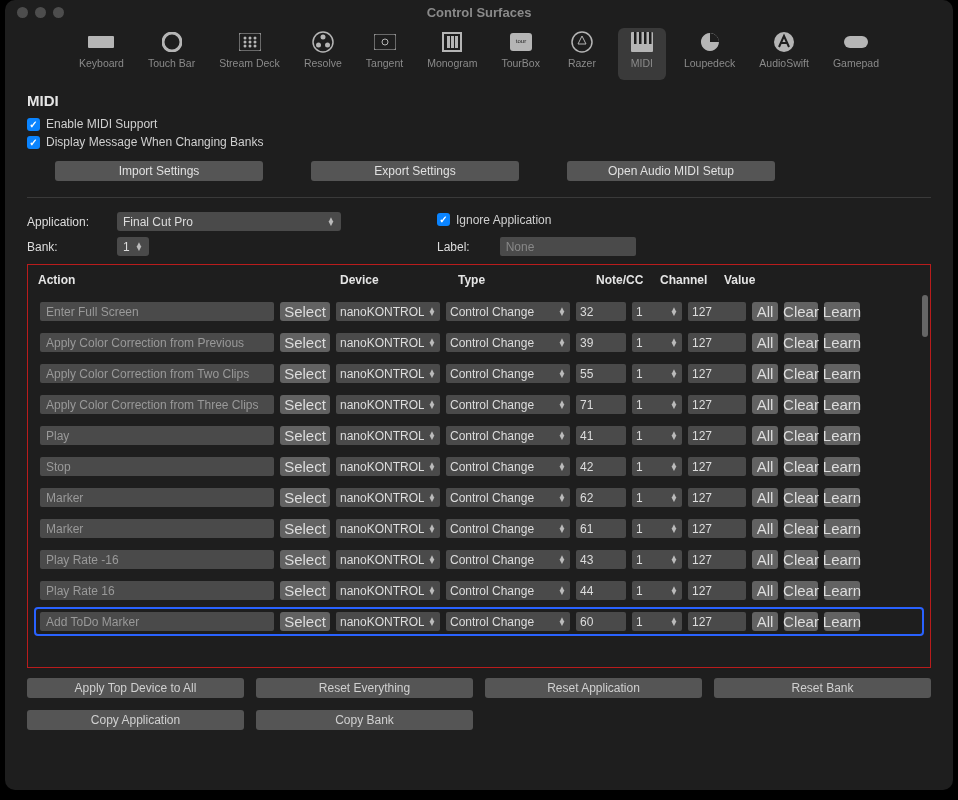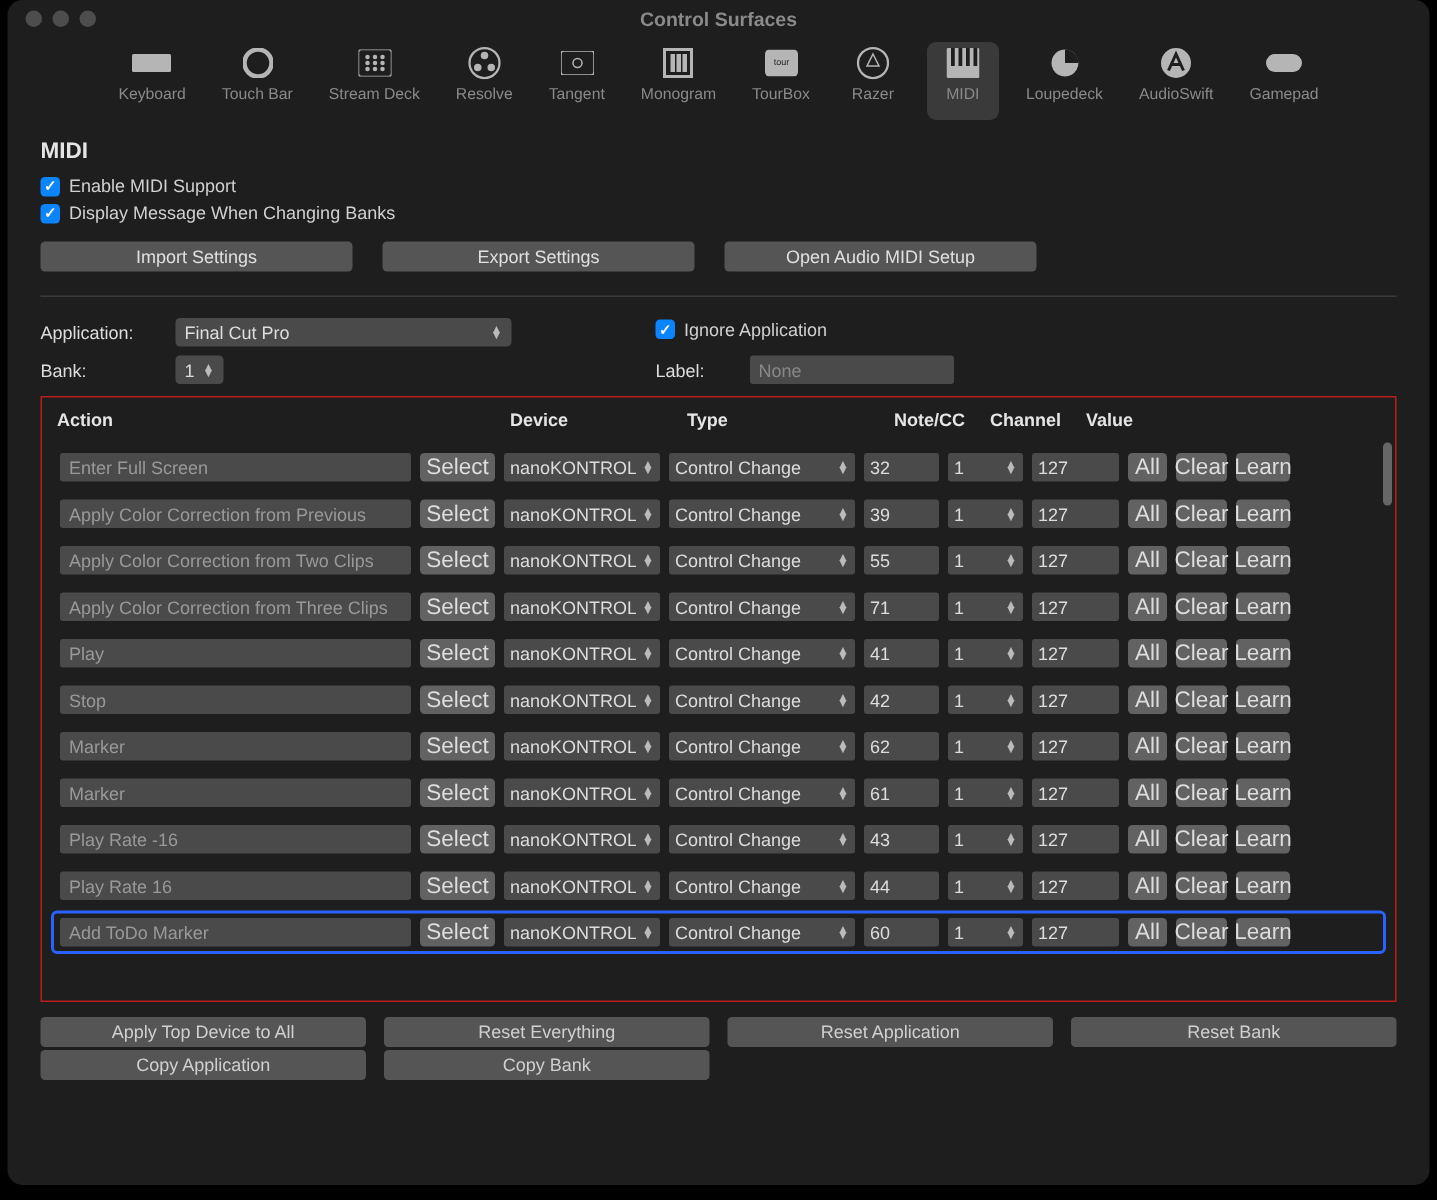--- a/index.html
+++ b/index.html
@@ -66,21 +66,21 @@
   .content{padding:12px 22px;}
   h2{font-size:15px;font-weight:600;margin-bottom:8px;color:#e5e5e5;}
   .chk-row{display:flex;align-items:center;gap:6px;margin-bottom:4px;}
   .chk{
     width:13px;height:13px;border-radius:3px;background:var(--blue-check);
     display:inline-flex;align-items:center;justify-content:center;color:#fff;font-size:10px;font-weight:bold;
   }
   .btnbar{display:flex;gap:20px;margin:12px 0 16px;}
   .wide-btn{
     background:var(--btn-bg);color:#e0e0e0;text-align:center;padding:3px 0;
-    border-radius:3px;font-size:12px;cursor:pointer;min-width:208px;
+    border-radius:3px;font-size:12px;cursor:pointer;min-width:208px;margin-left:28px;
   }
   .hr{border-top:1px solid #3a3a3a;margin-bottom:14px;}
   .app-row{display:grid;grid-template-columns:90px 240px 80px auto;align-items:center;margin-bottom:8px;row-gap:6px;}
   .select{
     background:var(--input-bg);color:#ddd;padding:2px 6px;border-radius:3px;
     display:flex;justify-content:space-between;align-items:center;height:19px;
     font-size:12px;
   }
   .sel-arrows{display:inline-block;width:8px;color:#bbb;font-size:8px;line-height:4px;letter-spacing:-1px;margin-left:4px;}
   .sel-arrows::before{content:"▲\A▼";white-space:pre;}
@@ -111,21 +111,21 @@
     background:var(--row-bg);height:19px;border-radius:2px;padding:0 4px;
     display:flex;align-items:center;justify-content:space-between;color:#ddd;
     overflow:hidden;white-space:nowrap;
   }
   .cell-txt{
     background:var(--row-bg);height:19px;padding:0 6px;display:flex;align-items:center;
     color:#999;overflow:hidden;white-space:nowrap;text-overflow:ellipsis;border-radius:2px;
   }
   .scrollbar{position:absolute;right:2px;top:30px;width:6px;height:42px;background:#666;border-radius:3px;}
   .footer-btns{display:grid;grid-template-columns:repeat(4,1fr);gap:12px;margin-top:10px;}
-  .footer-btns2{display:grid;grid-template-columns:repeat(4,1fr);gap:12px;margin-top:2px;}
+  .footer-btns2{display:grid;grid-template-columns:repeat(4,1fr);gap:12px;margin-top:12px;}
   .foot-btn{background:var(--btn-bg);text-align:center;padding:3px 0;border-radius:3px;cursor:pointer;}
   .invisible{opacity:0;pointer-events:none;}
   .label-col{color:#ddd;}
 </style>
 </head>
 <body>
 
 <div class="window">
   <div class="titlebar">
     <div class="traffic">

